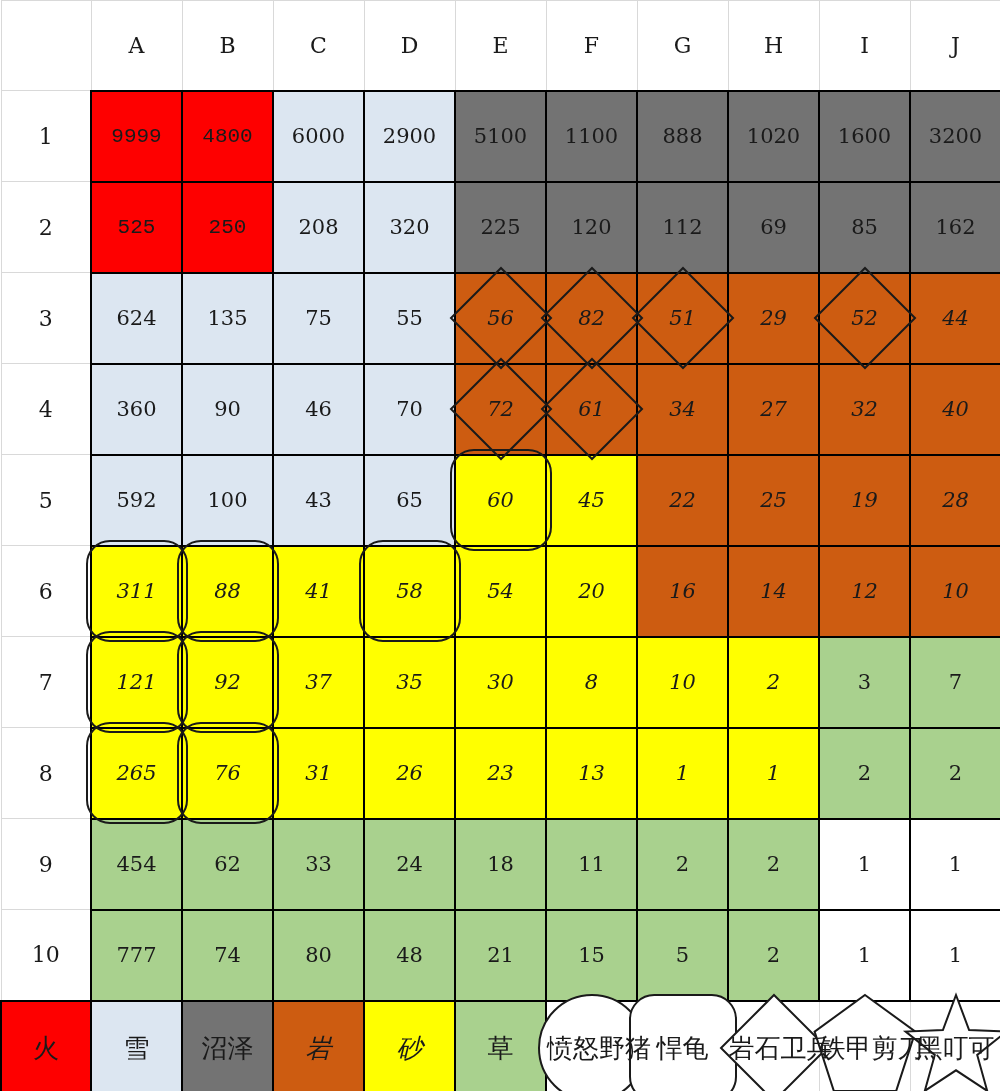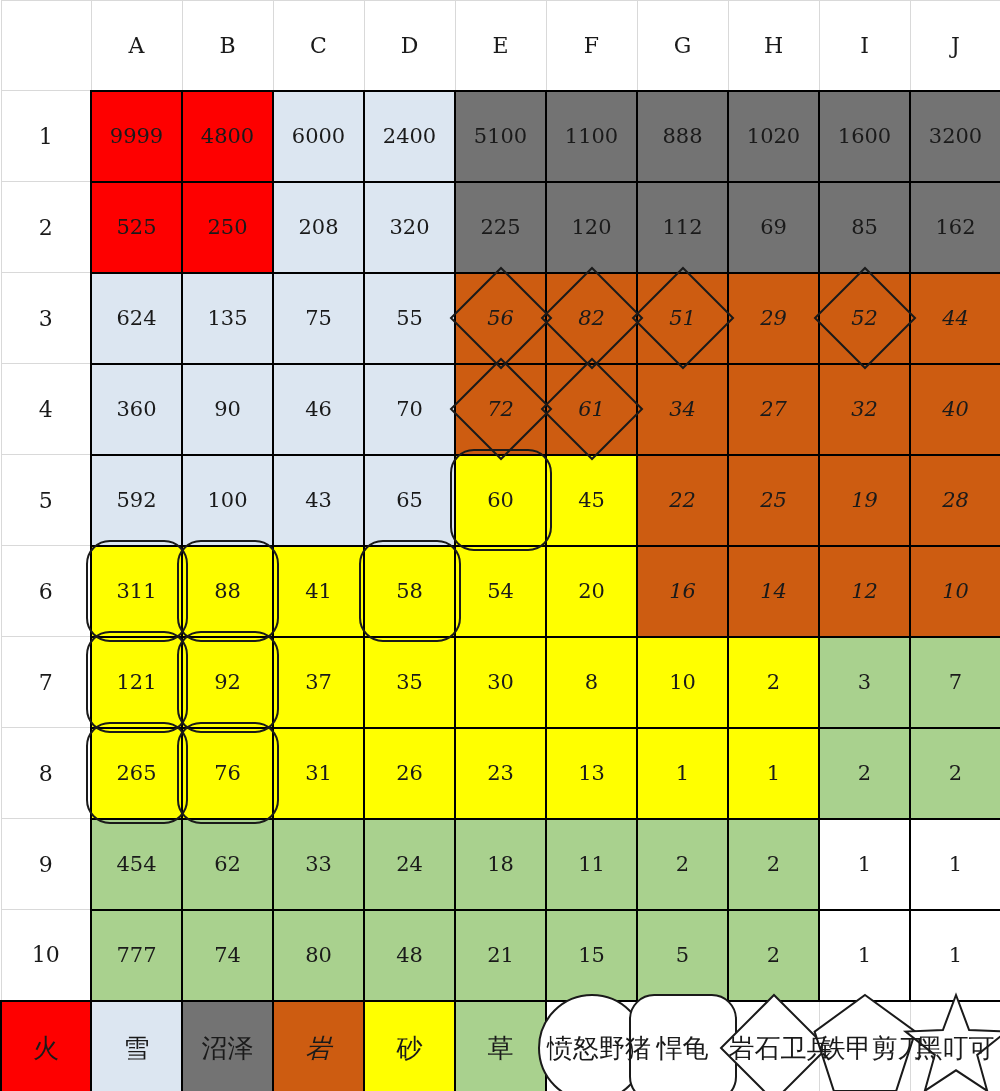--- a/index.html
+++ b/index.html
@@ -43,25 +43,25 @@
     font-size: 22px;
     color: #1a1a1a;
   }
   td.corner { background: #ffffff; border: 1px solid #d9d9d9; }
 
   
   td.cell {
     border: 2px solid #000000;
     font-size: 21px;
   }
-  td.t-fire   { background: #fe0000; }
+  td.t-fire   { background: #fe0000; font-family: Liberation Mono, monospace; }
   td.t-snow   { background: #dce6f1; margin-left: 11px; }
   td.t-swamp  { background: #737373; }
   td.t-rock   { background: #cd5c11; font-style: italic; }
-  td.t-sand   { background: #ffff00; }
+  td.t-sand   { background: #ffff00; font-style: italic; }
   td.t-grass  { background: #a9d18e; }
   td.t-none   { background: #ffffff; }
 
   td .val { position: relative; z-index: 3; }
 
   
   .marker {
     position: absolute;
     left: 50%;
     top: 50%;
@@ -140,21 +140,21 @@
           <td class="colhdr">G</td>
           <td class="colhdr">H</td>
           <td class="colhdr">I</td>
           <td class="colhdr">J</td>
         </tr>
         <tr class="datarow">
           <td class="rowhdr">1</td>
           <td class="cell t-fire"><span class="val">9999</span></td>
           <td class="cell t-fire"><span class="val">4800</span></td>
           <td class="cell t-snow"><span class="val">6000</span></td>
-          <td class="cell t-snow"><span class="val">2400</span></td>
+          <td class="cell t-snow"><span class="val">2900</span></td>
           <td class="cell t-swamp"><span class="val">5100</span></td>
           <td class="cell t-swamp"><span class="val">1100</span></td>
           <td class="cell t-swamp"><span class="val">888</span></td>
           <td class="cell t-swamp"><span class="val">1020</span></td>
           <td class="cell t-swamp"><span class="val">1600</span></td>
           <td class="cell t-swamp"><span class="val">3200</span></td>
         </tr>
         <tr class="datarow">
           <td class="rowhdr">2</td>
           <td class="cell t-fire"><span class="val">525</span></td>

